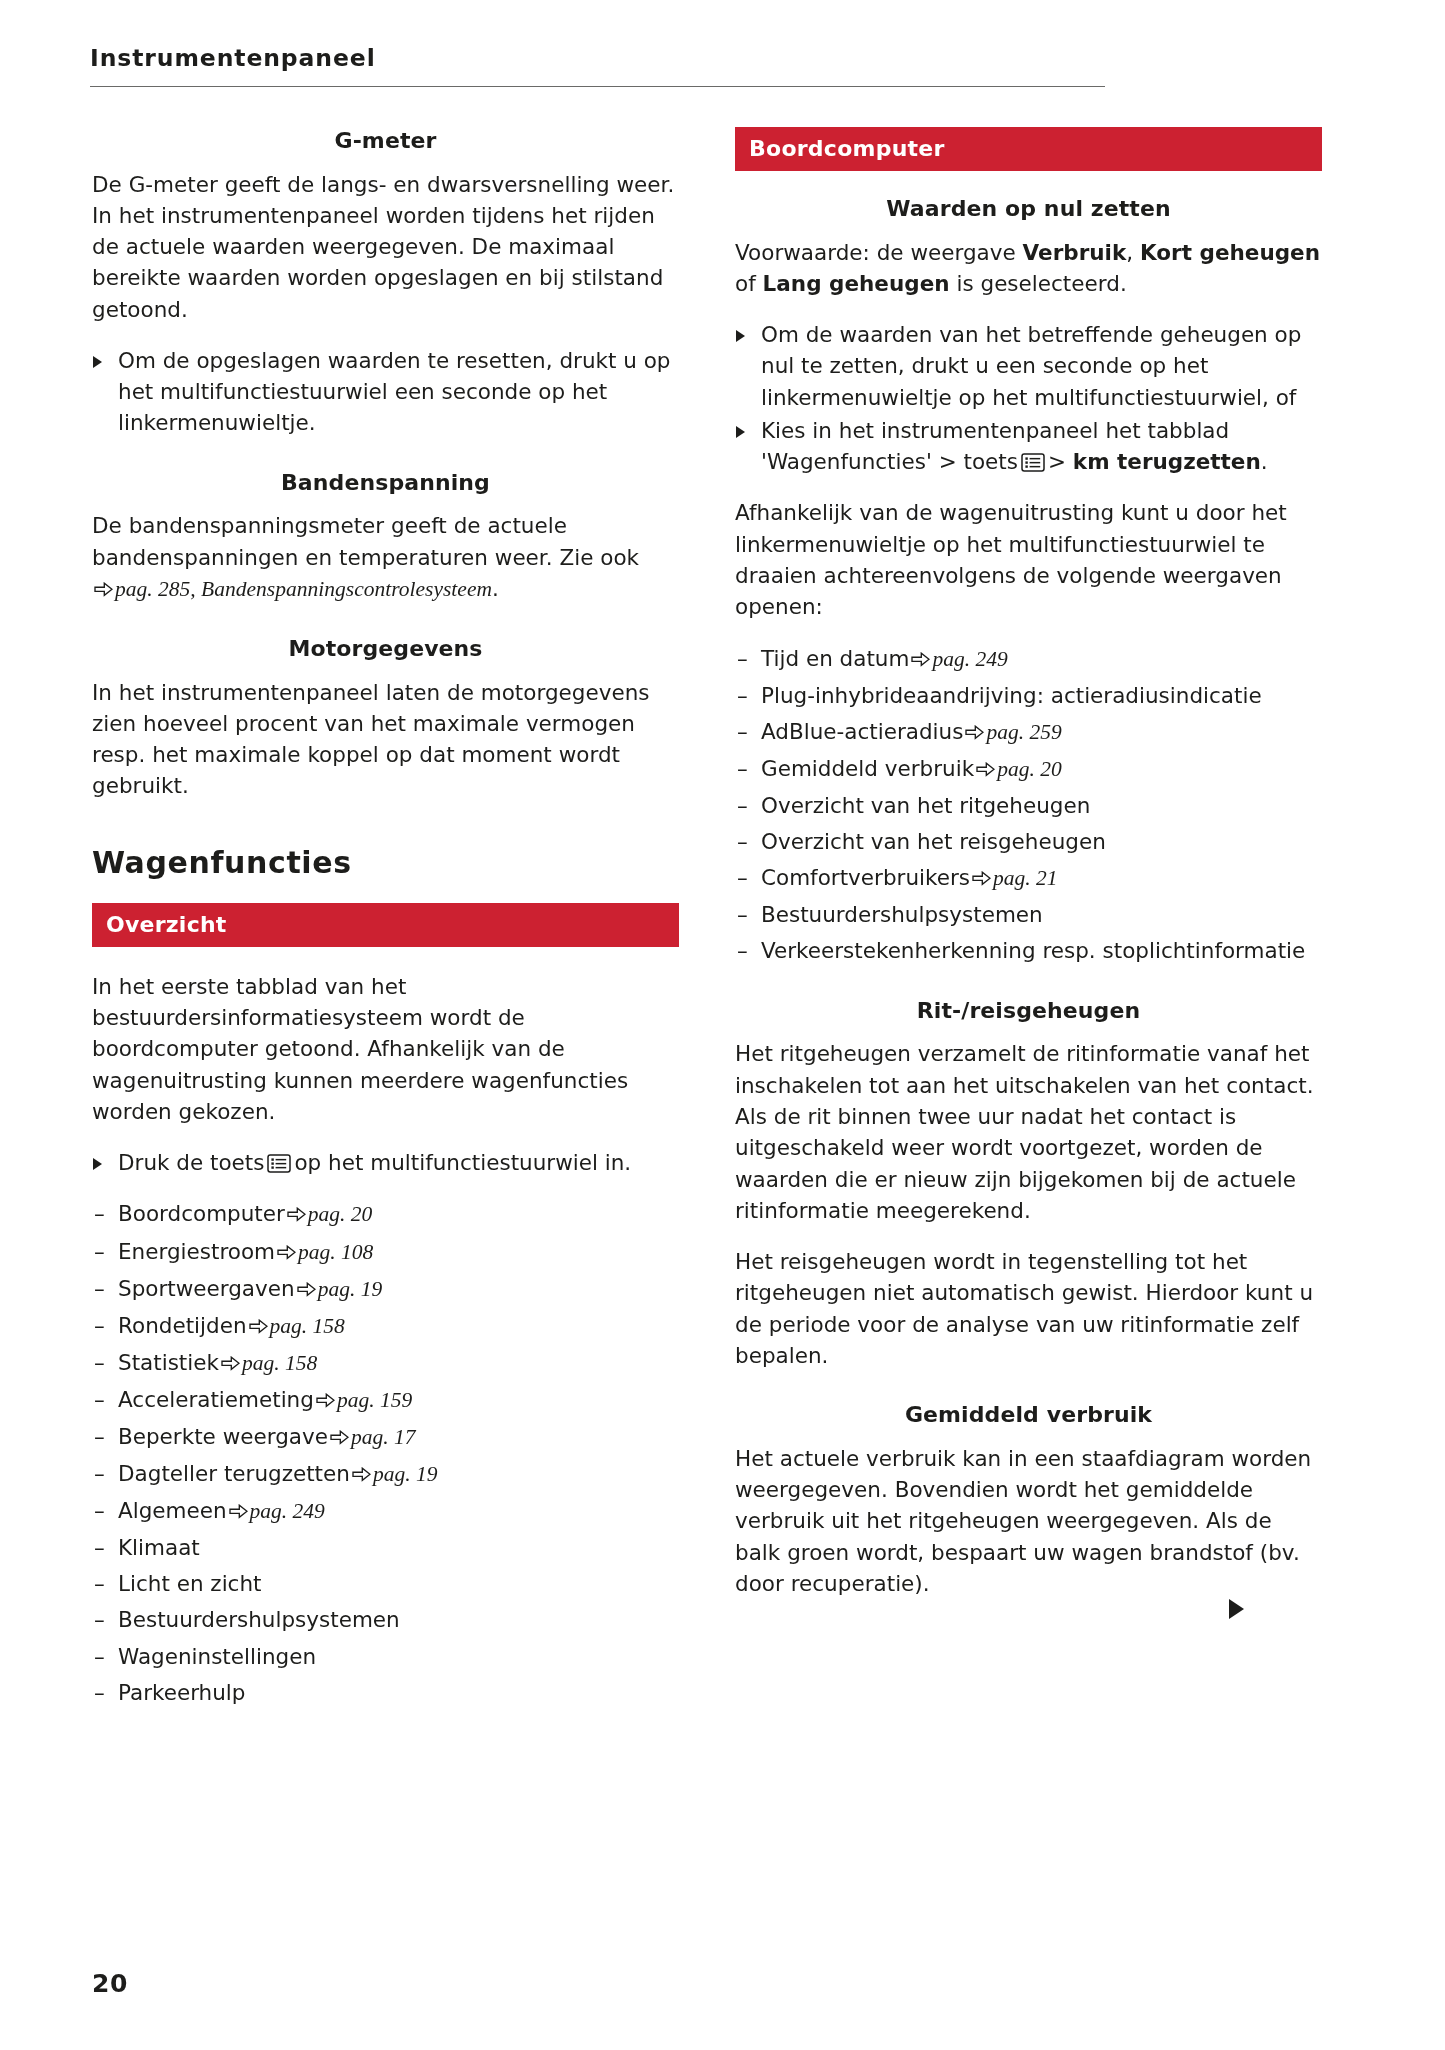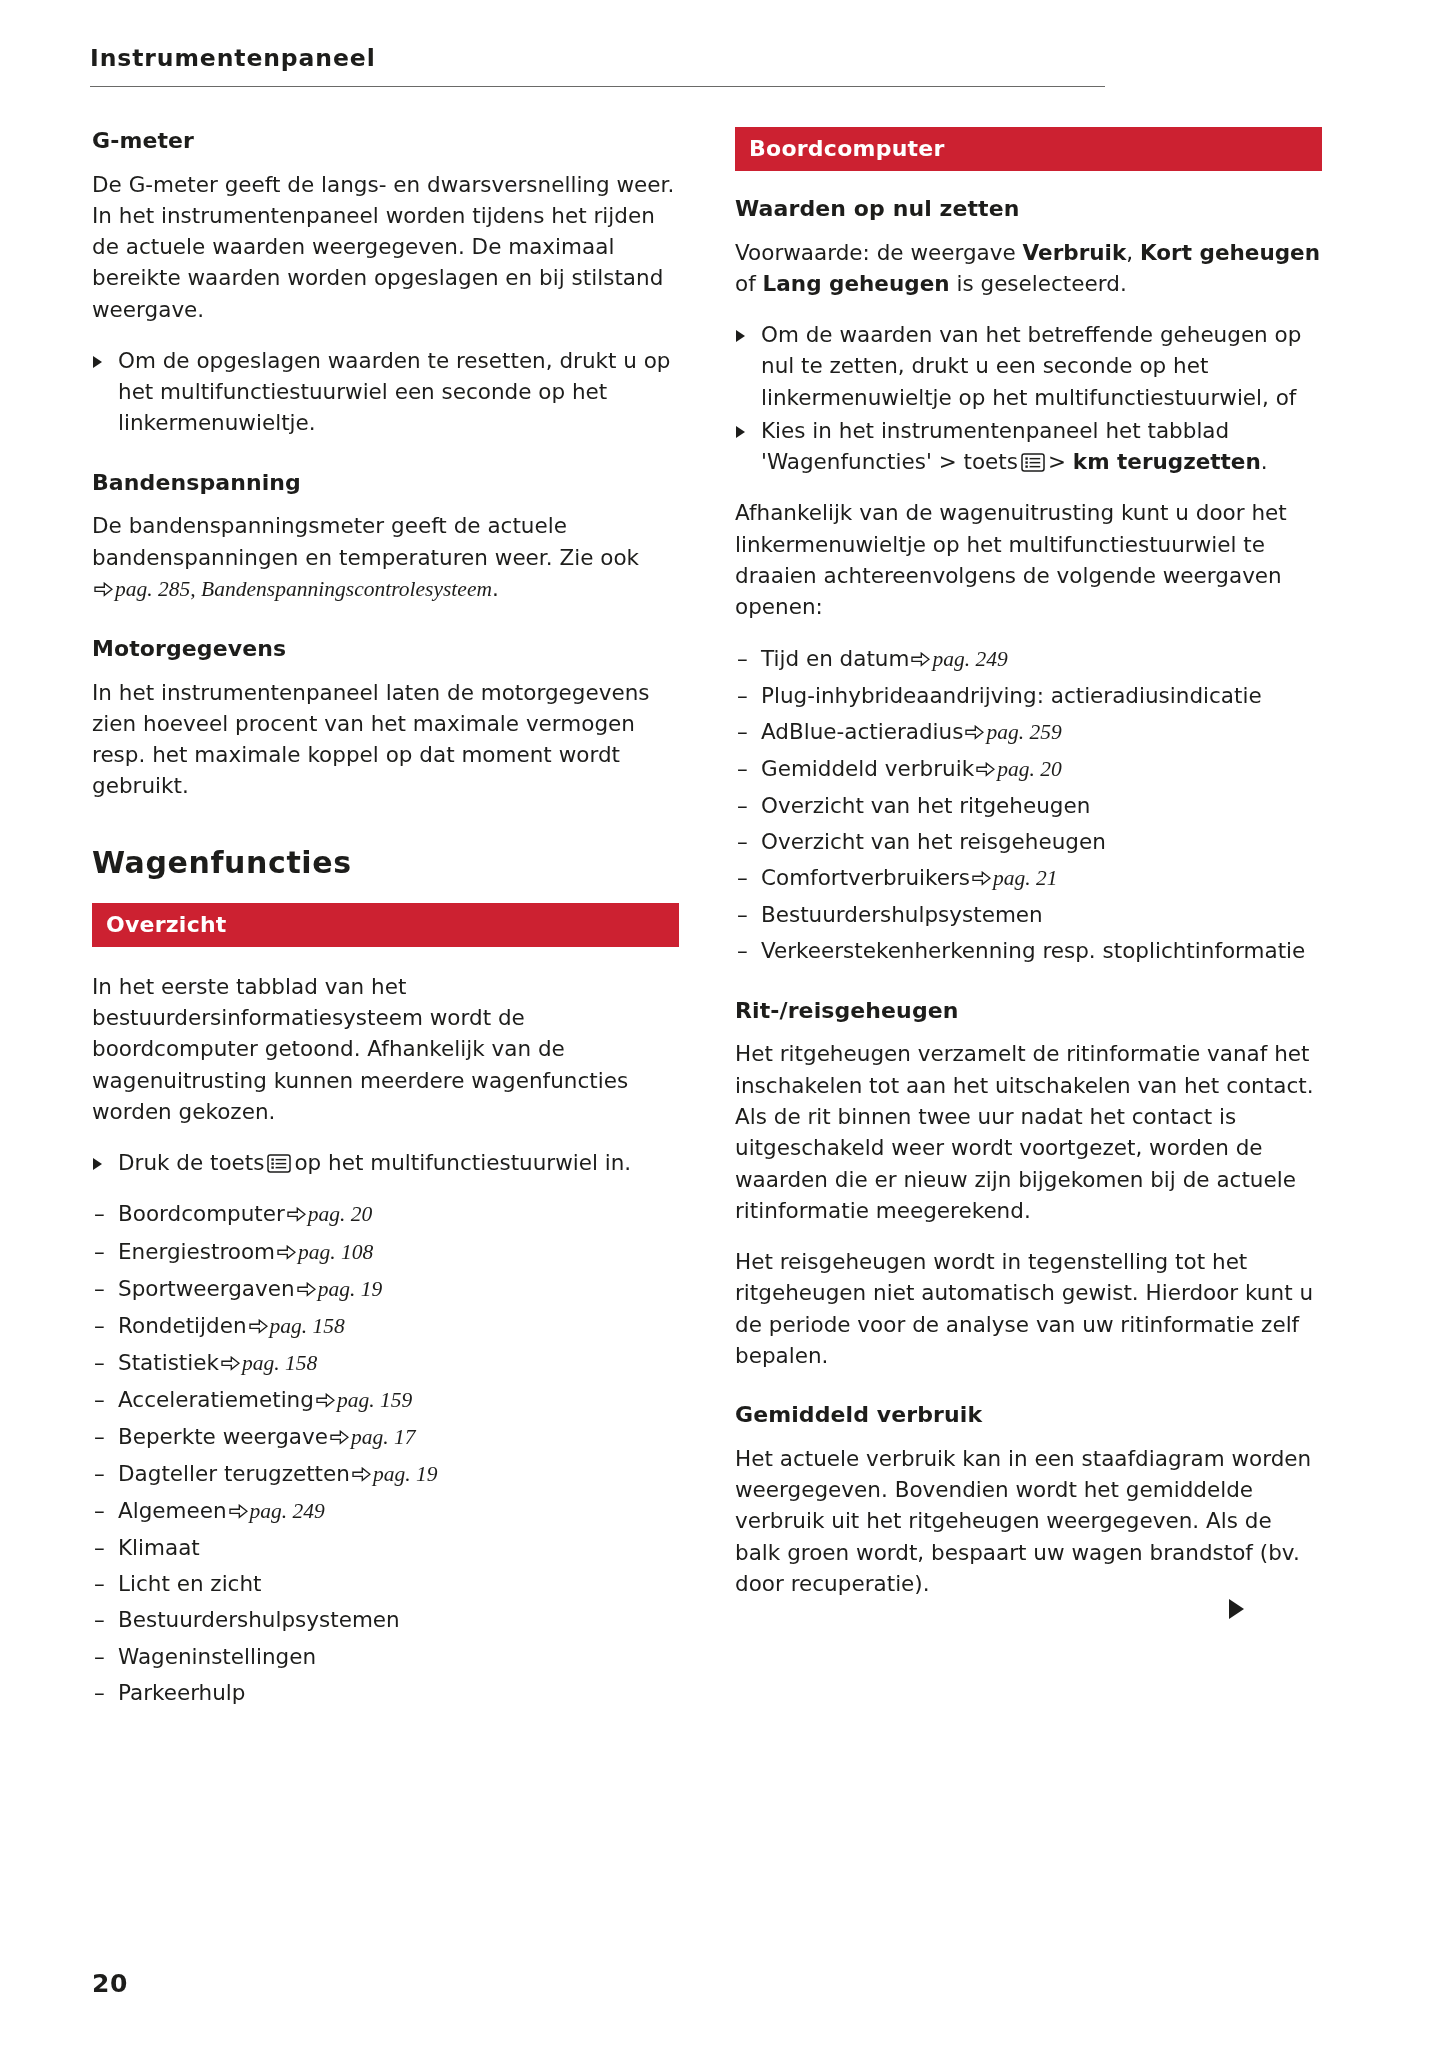--- a/index.html
+++ b/index.html
@@ -68,20 +68,21 @@
     letter-spacing: 0.25px;
     padding: 9px 0 10px 14px;
     margin-bottom: 24px;
   }
   h3.sub {
     font-size: 22px;
     font-weight: 700;
     letter-spacing: 0.1px;
     margin: 30px 0 14px 0;
     line-height: 1.25;
+    text-align: center;
   }
   h3.sub.first { margin-top: 0; }
 
   p.body {
     font-size: 21.5px;
     line-height: 1.455;
     margin: 0 0 20px 0;
     letter-spacing: 0.01px;
   }
 
@@ -181,21 +182,21 @@
 <div class="page">
 
   <div class="runhead">Instrumentenpaneel</div>
   <div class="runhead-rule"></div>
 
   <div class="cols">
 
     <div class="col">
 
       <h3 class="sub first">G-meter</h3>
-      <p class="body">De G-meter geeft de langs- en dwarsversnelling weer. In het instrumentenpaneel worden tijdens het rijden de actuele waarden weergegeven. De maximaal bereikte waarden worden opgeslagen en bij stilstand weergave.</p>
+      <p class="body">De G-meter geeft de langs- en dwarsversnelling weer. In het instrumentenpaneel worden tijdens het rijden de actuele waarden weergegeven. De maximaal bereikte waarden worden opgeslagen en bij stilstand getoond.</p>
 
       <ul class="tri">
         <li>
           <span class="tribul"></span>
           <span>Om de opgeslagen waarden te resetten, drukt u op het multifunctiestuurwiel een seconde op het linkermenuwieltje.</span>
         </li>
       </ul>
 
       <h3 class="sub">Bandenspanning</h3>
       <p class="body"><span>De bandenspanningsmeter geeft de actuele bandenspanningen en temperaturen weer. Zie ook</span><br><span class="refarrow"><svg width="19" height="15" viewBox="0 0 19 15">

